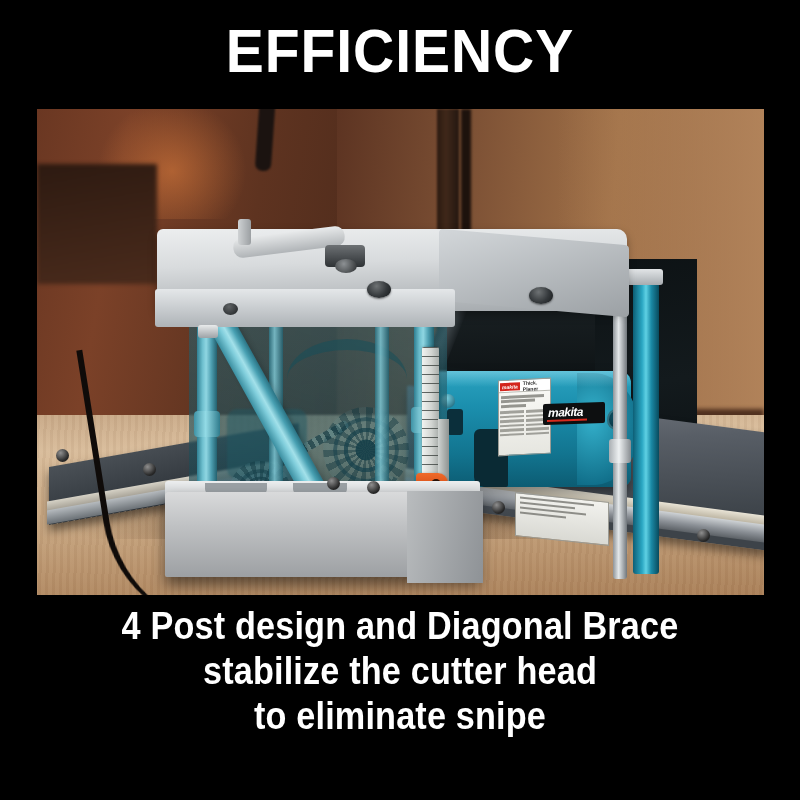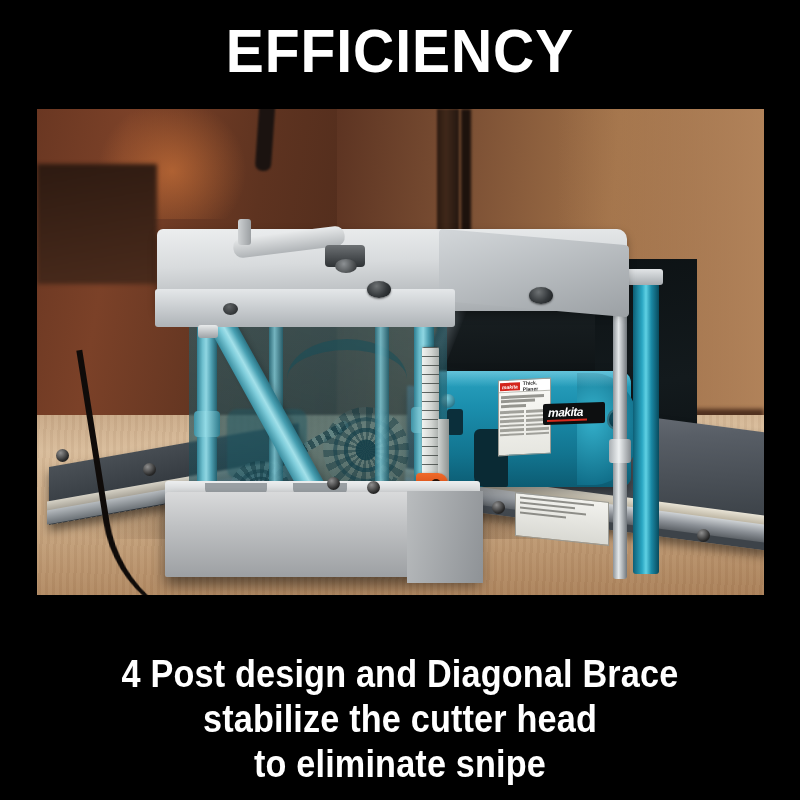--- a/index.html
+++ b/index.html
@@ -722,21 +722,20 @@
     left: 0;
     top: 604px;
     width: 800px;
     text-align: center;
     color: #ffffff;
     font-family: "Liberation Sans Narrow", "Liberation Sans", sans-serif;
     font-weight: bold;
     font-size: 38px;
     line-height: 45px;
     letter-spacing: 0.2px;
-    margin-top: 48px;
   }
   .caption .line {
     display: block;
     transform: scaleX(0.9);
   }
 </style>
 </head>
 <body>
 
 <div id="poster">

